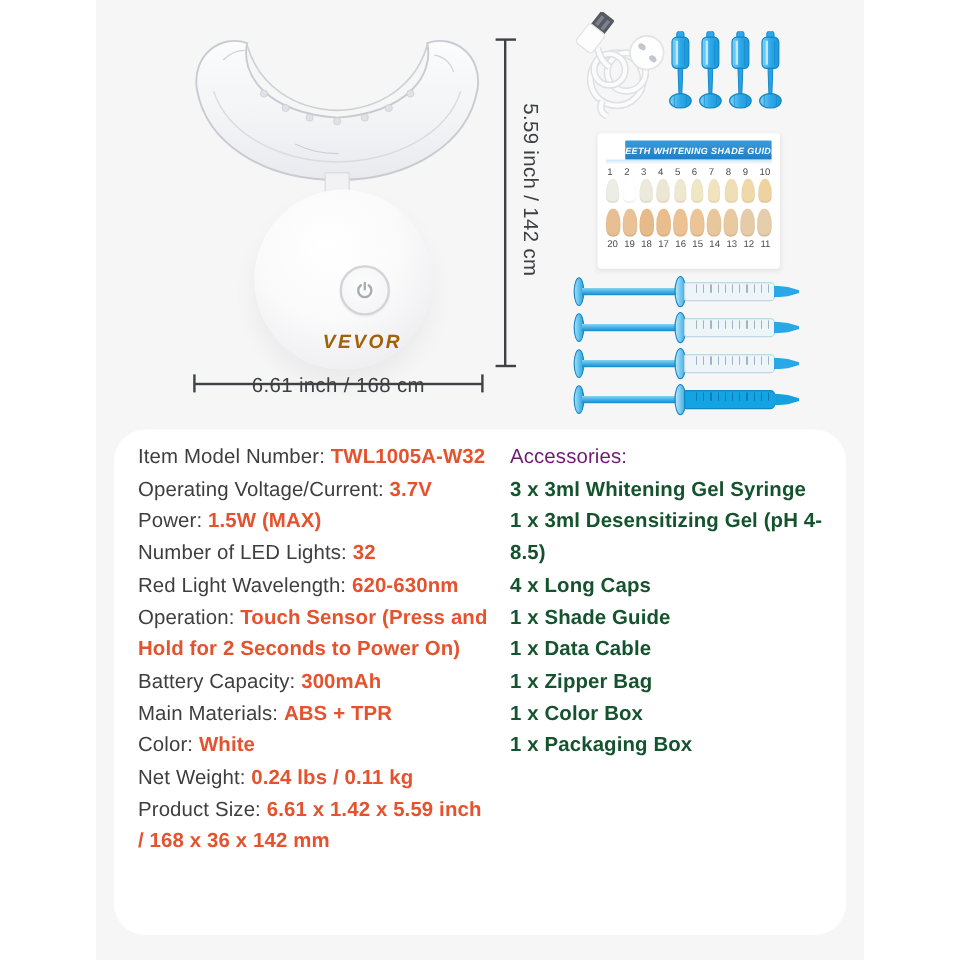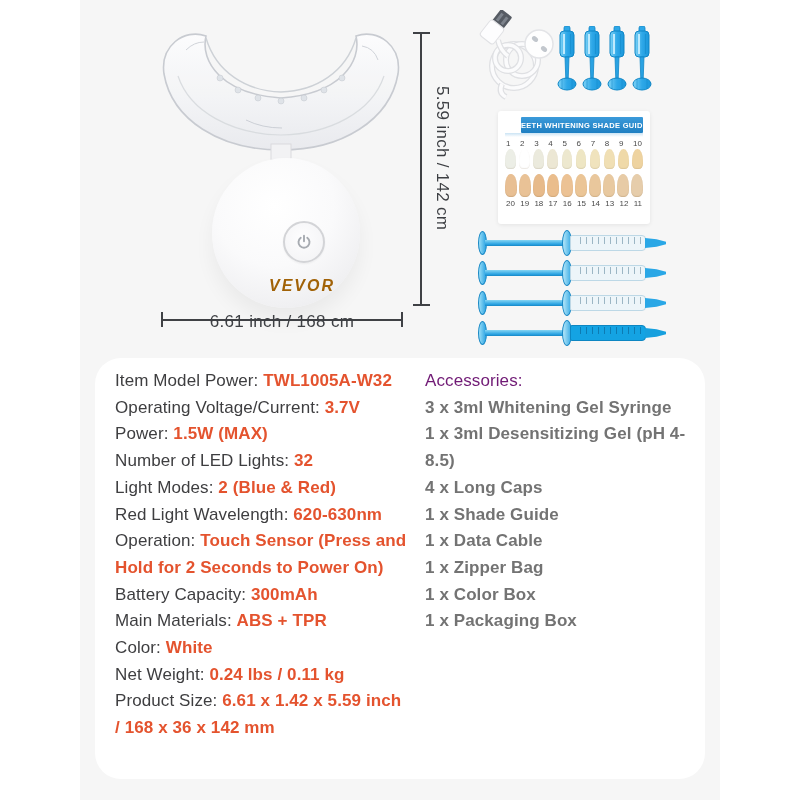--- a/index.html
+++ b/index.html
@@ -30,21 +30,21 @@
 
   
   .cable{position:absolute;left:392px;top:10px;width:96px;height:92px;}
   .caps-row{position:absolute;left:476px;top:26px;display:flex;gap:3px;}
   .caps-row svg{display:block;}
 
   .shade-card{position:absolute;left:418px;top:111px;width:152px;height:113px;background:#ffffff;
     border-radius:3px;box-shadow:0 1px 4px rgba(0,0,0,0.08);}
   .shade-header{margin:6px 7px 0 23px;height:16px;border-radius:1px;
     background:linear-gradient(180deg,#3b9ada 0%,#1f7fc2 100%);
-    color:#ffffff;font-size:7.5px;font-weight:700;letter-spacing:.3px;
+    color:#ffffff;font-size:7.5px;font-weight:700;font-style:italic;letter-spacing:.3px;
     display:flex;align-items:center;justify-content:center;white-space:nowrap;}
   .shade-fade{margin:0 7px;height:4px;background:linear-gradient(180deg,rgba(160,205,235,.55),rgba(160,205,235,0));}
   .shade-nums{margin:2px 8px 0 8px;display:flex;justify-content:space-between;font-size:8px;color:#4a4a4a;}
   .teeth-row{margin:1px 7px 0 7px;display:flex;justify-content:space-between;}
   .tooth-top{width:10.5px;height:20px;border-radius:50% 50% 38% 38% / 58% 58% 26% 26%;box-shadow:inset 0 -1px 1px rgba(120,100,70,.15);}
   .tooth-bot{width:11.5px;height:23px;border-radius:50% 50% 40% 40% / 52% 52% 30% 30%;box-shadow:inset 0 -1px 1px rgba(120,90,50,.2);}
   .shade-nums.bottom{margin-top:2px;}
 
   .syr{position:absolute;left:398px;width:192px;height:26px;}
   .syr .pl-end{position:absolute;left:0;top:1px;width:9px;height:24px;border-radius:50%;
@@ -58,21 +58,21 @@
   .syr .tip{position:absolute;left:167px;top:8px;width:21px;height:10px;
     clip-path:polygon(0 0,55% 12%,100% 38%,100% 62%,55% 88%,0 100%);}
 
   
   .panel{position:absolute;left:15px;top:358px;width:610px;height:421px;background:#ffffff;border-radius:26px;}
   .col-left{position:absolute;left:20px;top:10px;width:304px;}
   .col-right{position:absolute;left:330px;top:10px;width:268px;}
   .spec-row{font-size:17px;line-height:26.7px;color:#3e3e40;letter-spacing:.1px;}
   .spec-value{font-weight:700;color:#e4532e;white-space:pre-line;}
   .acc-header{font-size:17px;line-height:26.7px;color:#701a75;letter-spacing:.1px;}
-  .acc-item{font-size:17px;line-height:26.7px;font-weight:700;color:#737373;letter-spacing:.1px;}
+  .acc-item{font-size:17px;line-height:26.7px;font-weight:700;color:#14532d;letter-spacing:.1px;}
 </style>
 </head>
 <body>
 
 <div id="canvas">
   <div id="content">
 
     <svg class="mouthpiece" viewBox="0 0 262 150">
       <defs>
         <linearGradient id="gmp" x1="0" y1="0" x2="0" y2="1">
@@ -307,25 +307,24 @@
           <div class="thumb"></div>
           <div class="barrel" style="background: rgb(20, 163, 227); border: 1px solid rgb(13, 134, 194);">
             <div class="ticks" style="background: repeating-linear-gradient(90deg, transparent 0px, transparent 5px, rgba(6, 90, 140, 0.55) 5px, rgba(6, 90, 140, 0.55) 6px);"></div>
           </div>
           <div class="tip" style="background: rgb(23, 160, 222);"></div>
         </div>
       </div>
 
     <div class="panel">
       <div class="col-left" id="spec-list">
-          <div class="spec-row"><span class="spec-label">Item Model Power: </span><span class="spec-value">TWL1005A-W32</span></div>
+          <div class="spec-row"><span class="spec-label">Item Model Number: </span><span class="spec-value">TWL1005A-W32</span></div>
           <div class="spec-row"><span class="spec-label">Operating Voltage/Current: </span><span class="spec-value">3.7V</span></div>
           <div class="spec-row"><span class="spec-label">Power: </span><span class="spec-value">1.5W (MAX)</span></div>
           <div class="spec-row"><span class="spec-label">Number of LED Lights: </span><span class="spec-value">32</span></div>
-          <div class="spec-row"><span class="spec-label">Light Modes: </span><span class="spec-value">2 (Blue &amp; Red)</span></div>
           <div class="spec-row"><span class="spec-label">Red Light Wavelength: </span><span class="spec-value">620-630nm</span></div>
           <div class="spec-row"><span class="spec-label">Operation: </span><span class="spec-value">Touch Sensor (Press and
 Hold for 2 Seconds to Power On)</span></div>
           <div class="spec-row"><span class="spec-label">Battery Capacity: </span><span class="spec-value">300mAh</span></div>
           <div class="spec-row"><span class="spec-label">Main Materials: </span><span class="spec-value">ABS + TPR</span></div>
           <div class="spec-row"><span class="spec-label">Color: </span><span class="spec-value">White</span></div>
           <div class="spec-row"><span class="spec-label">Net Weight: </span><span class="spec-value">0.24 lbs / 0.11 kg</span></div>
           <div class="spec-row"><span class="spec-label">Product Size: </span><span class="spec-value">6.61 x 1.42 x 5.59 inch
 / 168 x 36 x 142 mm</span></div>
         </div>

